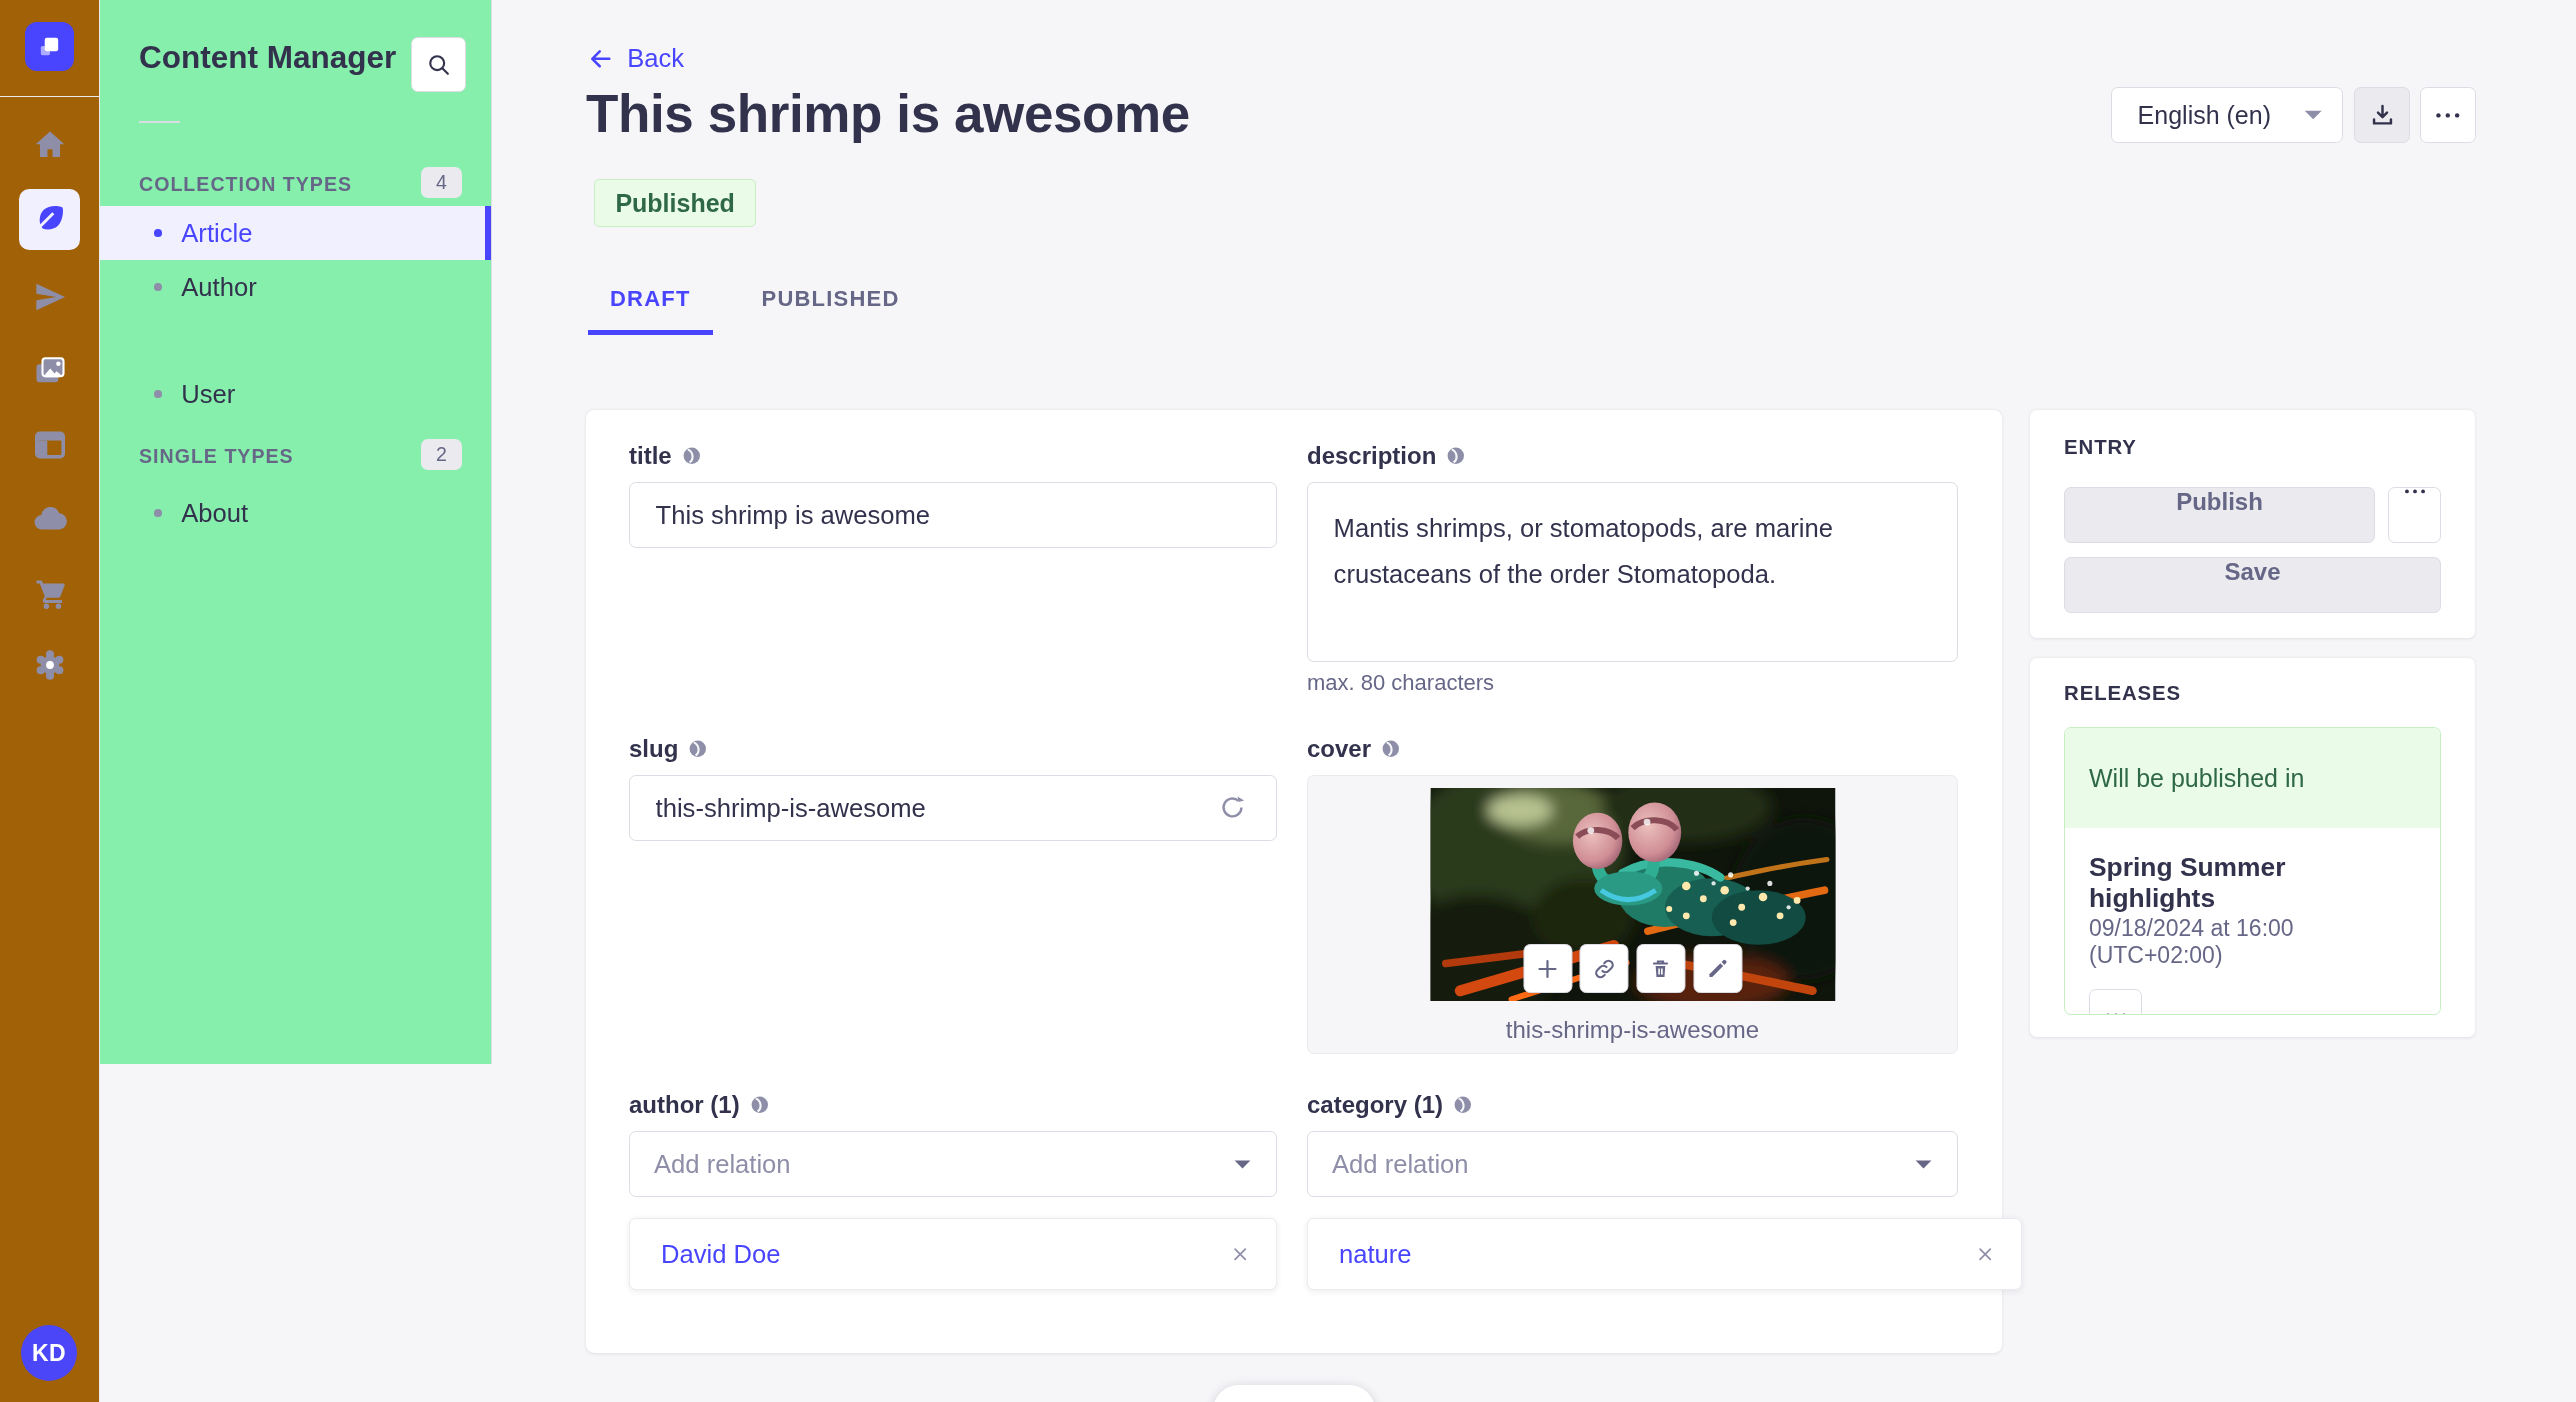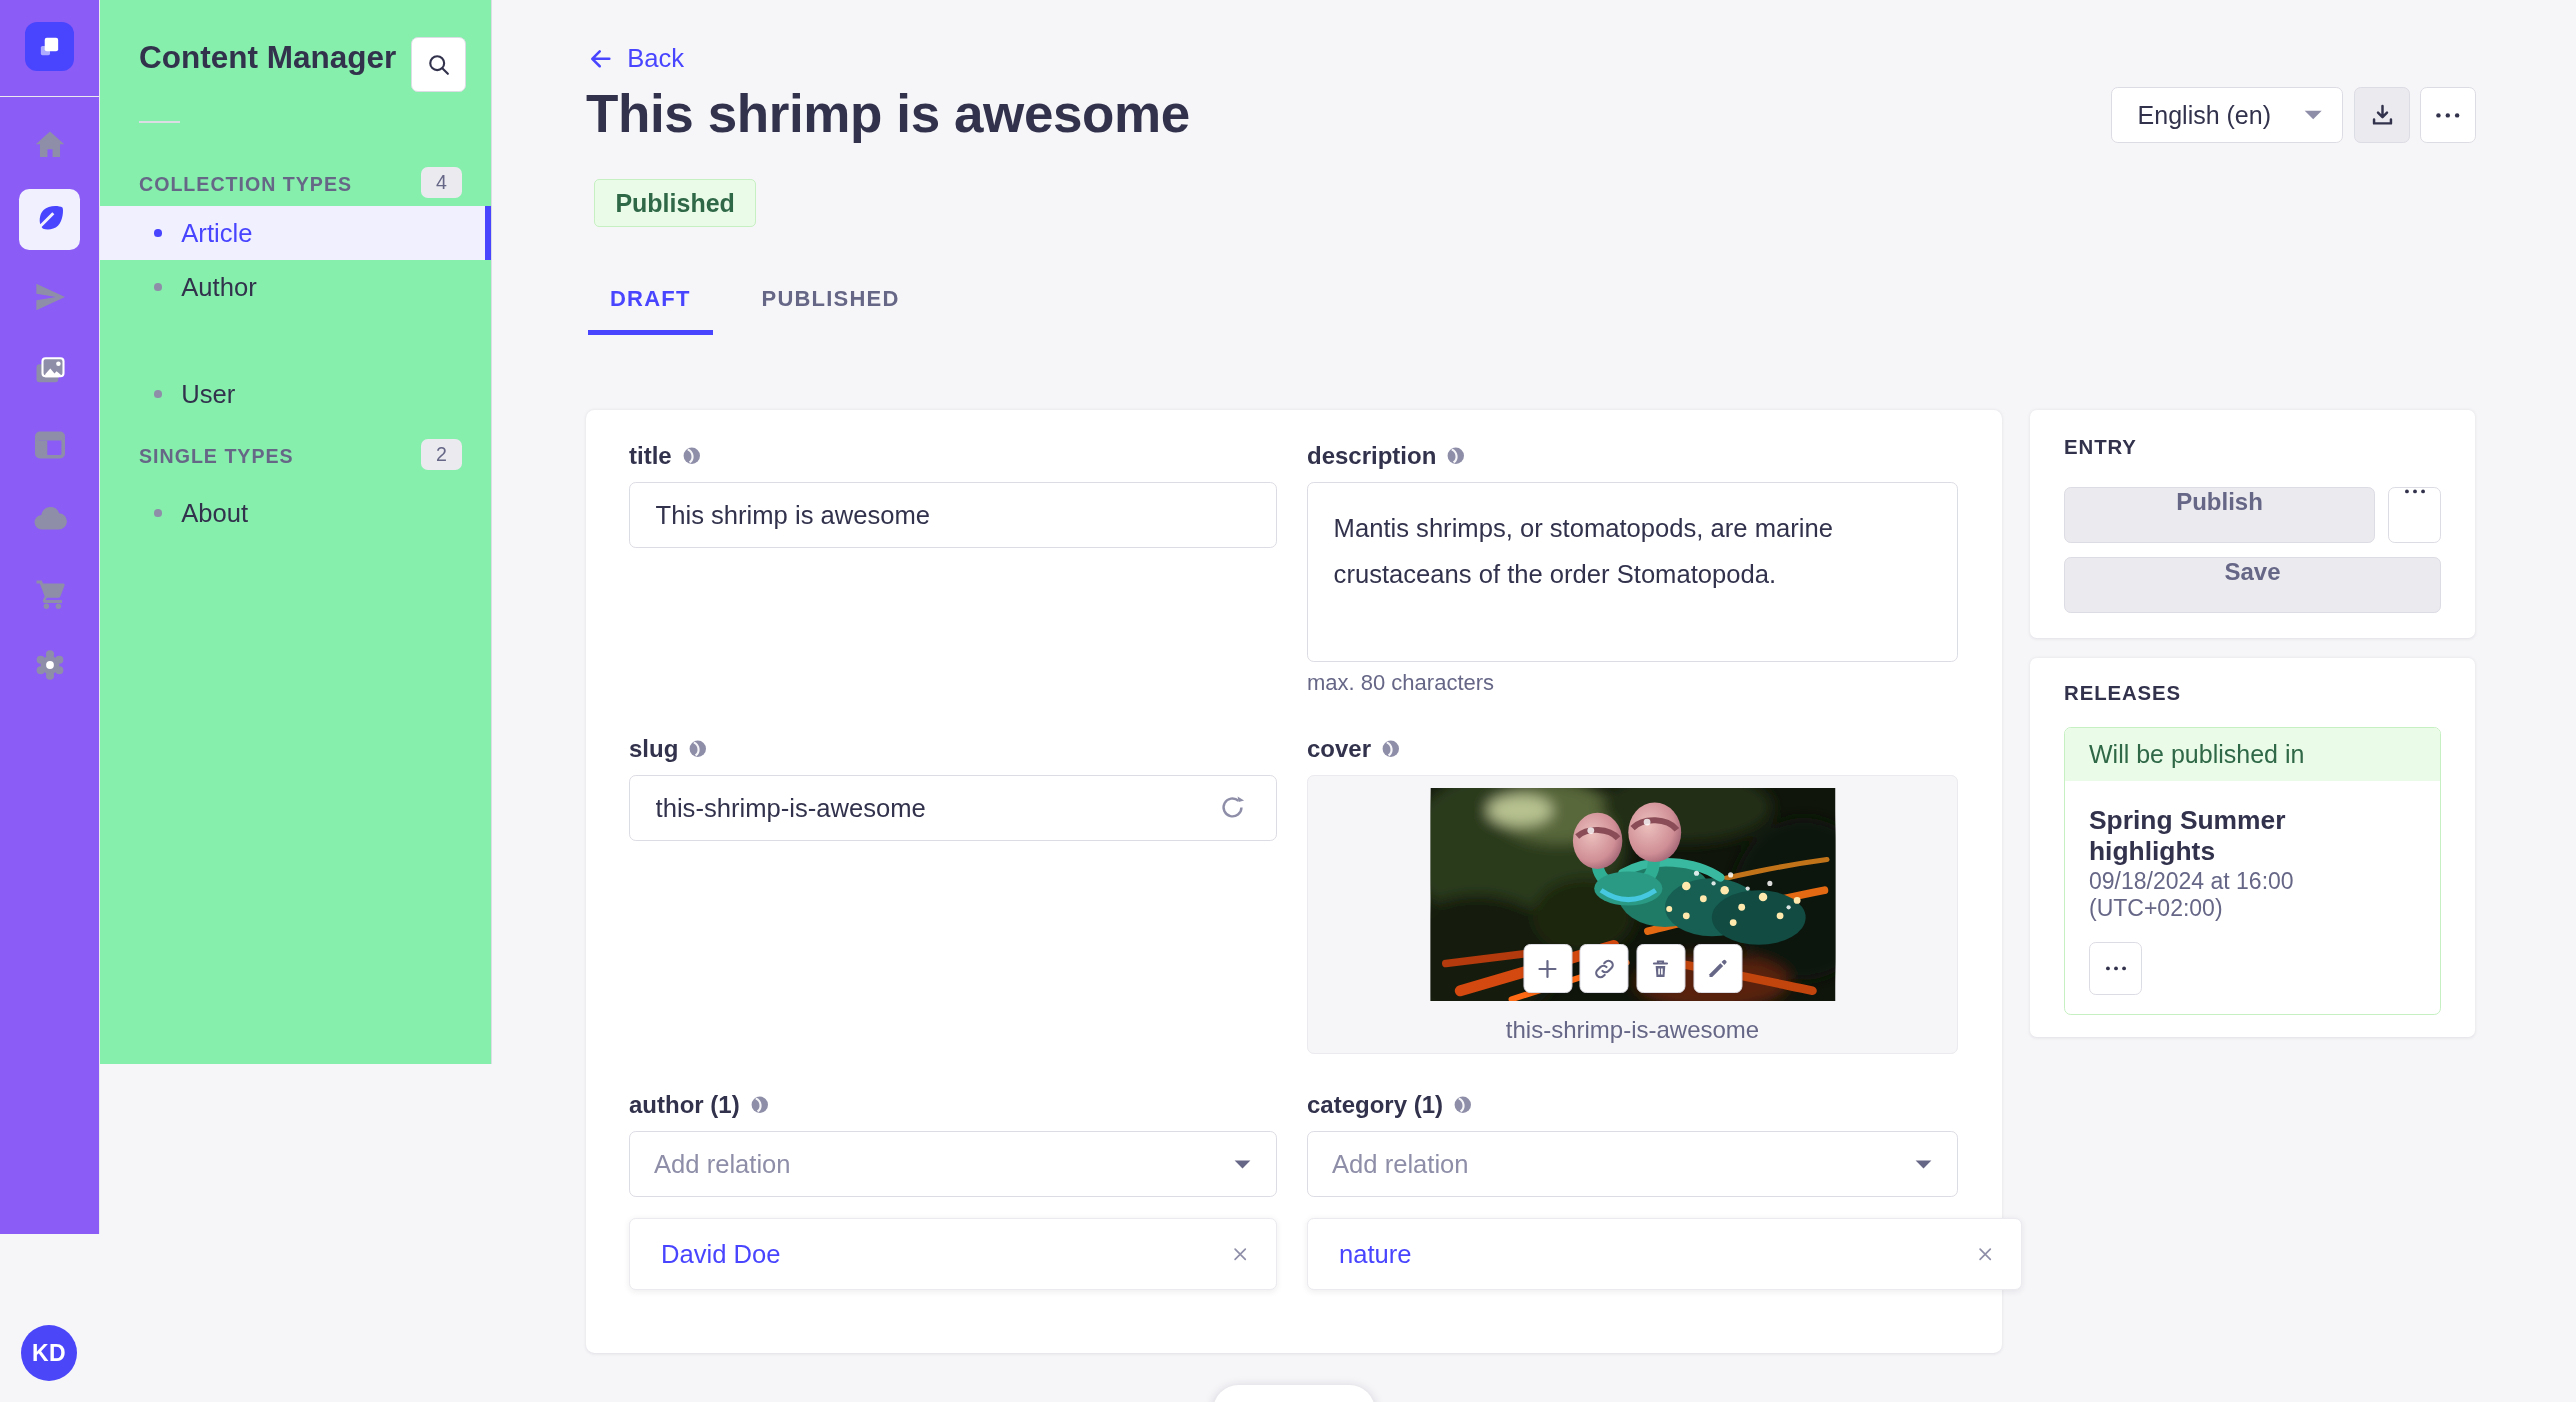--- a/index.html
+++ b/index.html
@@ -1,20 +1,20 @@
 <!DOCTYPE html>
 <html style="font-size:13.6px"><head>
 <meta charset="utf-8">
 <style>
   html,body{margin:0;padding:0;width:2576px;height:1402px;overflow:hidden;background:#f6f6f9;
     font-family:"Liberation Sans","DejaVu Sans",sans-serif;color:#32324d;-webkit-font-smoothing:antialiased;}
   svg{display:block}
 
   
-  #rail{position:absolute;left:0;top:0;width:99px;height:1234px;background:#8b5cf6;border-right:0.9px solid #eaeaef;z-index:5}
+  #rail{position:absolute;left:0;top:0;width:99px;height:1402px;background:#a16207;border-right:0.9px solid #eaeaef;z-index:5}
   .rail-logo{position:absolute;left:25px;top:22px;width:49px;height:49px;border-radius:12px;background:#4945ff;
     display:flex;align-items:center;justify-content:center;cursor:pointer}
   .rail-divider{position:absolute;left:0;top:96px;width:99px;height:0.9px;background:#eaeaef}
   .rail-item{position:absolute;left:19px;width:61px;height:61px;border-radius:10.2px;display:flex;align-items:center;justify-content:center;cursor:pointer}
   .rail-item.active{background:#f0f0ff}
   .avatar{position:absolute;left:21px;top:1325px;width:56px;height:56px;border-radius:50%;background:#4b46f8;color:#fff;
     font-size:23px;font-weight:700;display:flex;align-items:center;justify-content:center;letter-spacing:0.4px;cursor:pointer}
 
   
   #subnav{position:absolute;left:99px;top:0;width:392px;height:1064px;background:#86efac;border-right:0.9px solid #dcdce4;z-index:4}
@@ -70,21 +70,21 @@
 
   
   .side-card{position:absolute;left:2030px;width:445px;background:#fff;border-radius:6.8px;box-shadow:0 0.9px 3.4px rgba(33,33,52,.1)}
   .side-heading{position:absolute;left:34px;font-size:20.4px;font-weight:600;letter-spacing:0.9px;color:#32324d}
   .btn{position:absolute;display:flex;align-items:flex-start;justify-content:center;border-radius:6.8px;box-sizing:border-box;font-size:24px;
     font-weight:600;cursor:pointer}
   .btn.gray{background:#eaeaef;border:0.9px solid #dcdce4;color:#666687}
   .btn.white{background:#fff;border:0.9px solid #dcdce4}
   .release-box{position:absolute;left:34px;top:69px;width:377px;height:288px;border:1.7px solid #c6f0c2;border-radius:6.8px;overflow:hidden;
     background:#fff;box-sizing:border-box}
-  .release-head{height:53px;background:#eafbe7;display:flex;align-items:center;padding:0 24px;color:#2f6846;font-size:25px}
+  .release-head{height:68px;background:#eafbe7;display:flex;align-items:center;padding:16px 24px;color:#2f6846;font-size:25px}
   .release-body{padding:24px 24px 0}
   .release-title{font-size:26.4px;font-weight:700;color:#32324d}
   .release-date{margin-top:1px;font-size:23px;color:#666687}
   .release-more{margin-top:20.4px;width:53px;height:53px;border:0.9px solid #dcdce4;border-radius:6.8px;background:#fff;display:flex;
     align-items:center;justify-content:center;box-sizing:border-box;cursor:pointer}
 
   .bottom-pill{position:absolute;left:1213px;top:1385px;width:162px;height:51px;background:#fff;border-radius:25.6px;
     box-shadow:0 1.7px 10.2px rgba(33,33,52,.18)}
 </style>
 </head>

